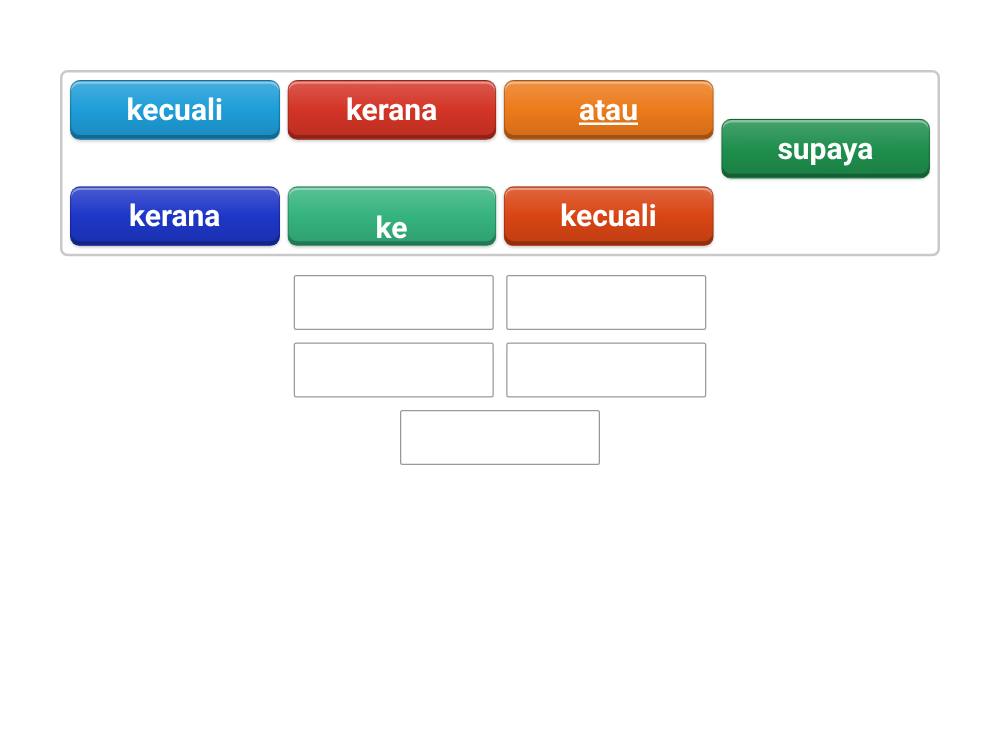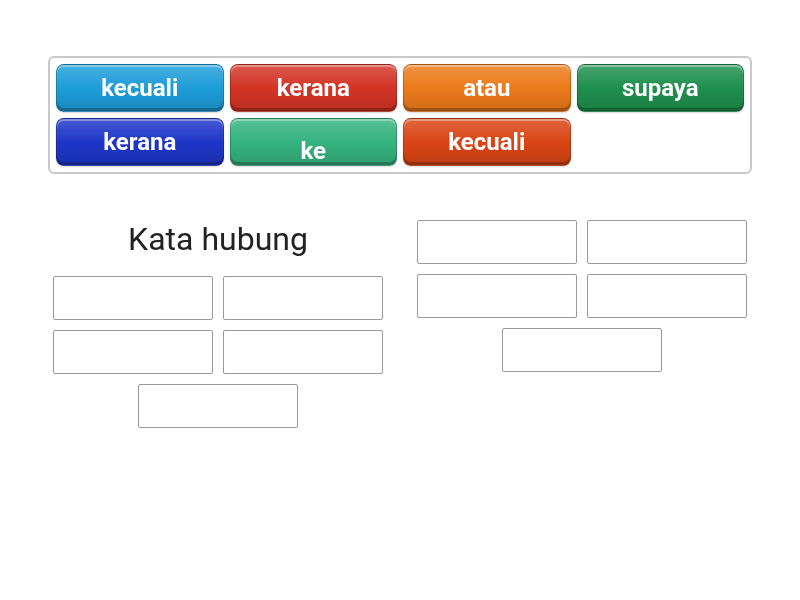--- a/index.html
+++ b/index.html
@@ -81,49 +81,39 @@
 </head>
 <body>
 
 <div class="word-bank">
   <div class="tile" style="background: linear-gradient(rgb(71, 175, 223) 0%, rgb(30, 157, 216) 50%, rgb(26, 138, 190) 100%);">
       <span>kecuali</span>
     </div>
   <div class="tile" style="background: linear-gradient(rgb(219, 89, 77) 0%, rgb(211, 52, 38) 50%, rgb(186, 46, 33) 100%);">
       <span>kerana</span>
     </div>
-  <div class="tile" style="background: linear-gradient(rgb(239, 146, 68) 0%, rgb(236, 122, 27) 50%, rgb(208, 107, 24) 100%);">
+  <div class="tile" style="background: linear-gradient(rgb(239, 146, 68) 0%, rgb(236, 122, 27) 50%, rgb(208, 107, 24) 100%); text-decoration: underline;">
       <span>atau</span>
     </div>
-  <div class="tile" style="background: linear-gradient(rgb(71, 163, 109) 0%, rgb(31, 143, 77) 50%, rgb(27, 126, 68) 100%);">
+  <div class="tile" style="background: linear-gradient(rgb(71, 163, 109) 0%, rgb(31, 143, 77) 50%, rgb(27, 126, 68) 100%); margin-top: 31px;">
       <span>supaya</span>
     </div>
   <div class="tile" style="background: linear-gradient(rgb(71, 90, 209) 0%, rgb(30, 54, 199) 50%, rgb(26, 48, 175) 100%);">
       <span>kerana</span>
     </div>
   <div class="tile" style="background: linear-gradient(rgb(89, 193, 149) 0%, rgb(53, 179, 126) 50%, rgb(47, 158, 111) 100%); align-items: flex-end;">
       <span>ke</span>
     </div>
   <div class="tile" style="background: linear-gradient(rgb(224, 102, 62) 0%, rgb(217, 69, 20) 50%, rgb(191, 61, 18) 100%);">
       <span>kecuali</span>
     </div>
 </div>
 
 <div class="categories">
   <div class="category">
-    <div class="category-title">Kata hubung</div>
-    <div class="slots">
-      <div class="slot"></div>
-      <div class="slot"></div>
-      <div class="slot"></div>
-      <div class="slot"></div>
-      <div class="slot centered"></div>
-    </div>
-  </div>
-  <div class="category">
     <div class="slots">
       <div class="slot"></div>
       <div class="slot"></div>
       <div class="slot"></div>
       <div class="slot"></div>
       <div class="slot centered"></div>
     </div>
   </div>
 </div>
 

